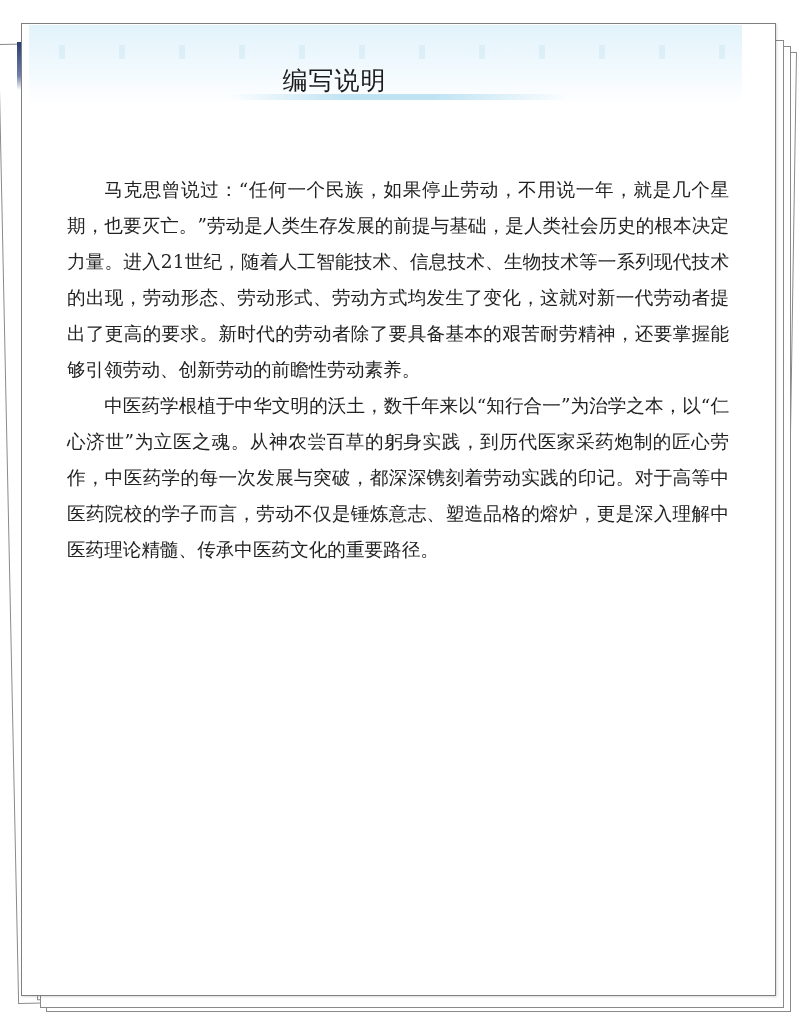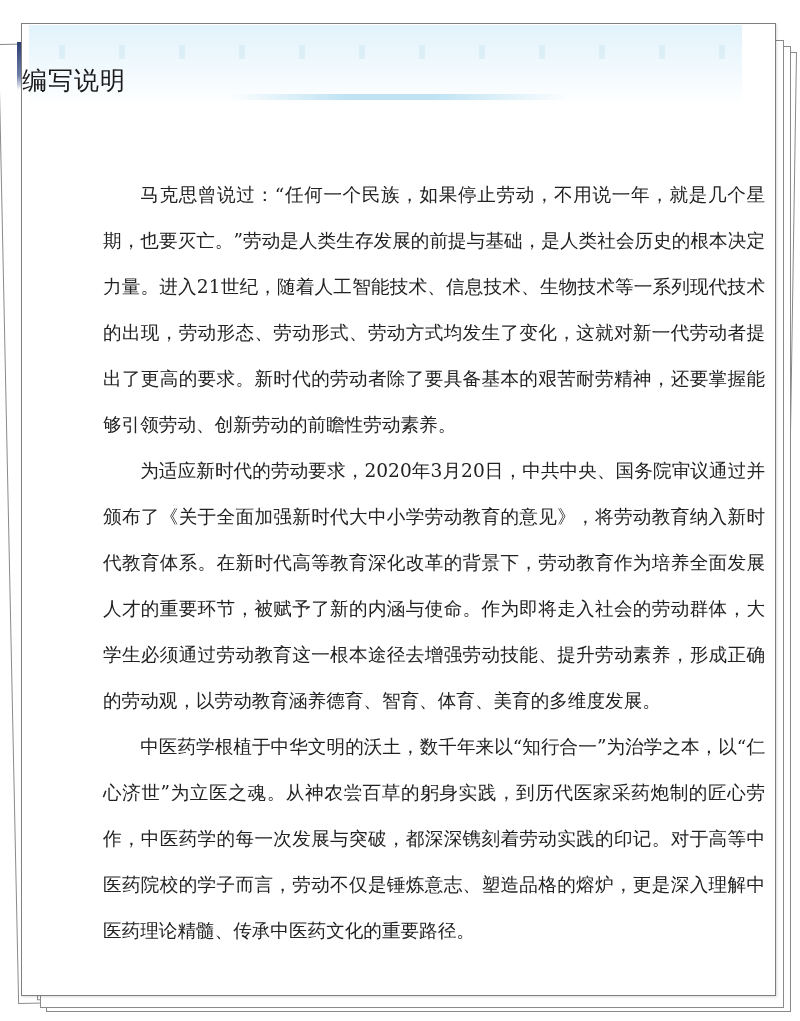--- a/index.html
+++ b/index.html
@@ -34,29 +34,28 @@
   .header-pattern {
     position: absolute; left: 0; top: 20px; width: 100%; height: 14px;
     background: repeating-linear-gradient(90deg, rgba(190,220,235,0.0) 0 30px, rgba(190,220,235,0.55) 30px 36px, rgba(190,220,235,0.0) 36px 60px);
     opacity: 0.6;
   }
   .title-underline {
     position: absolute; left: 200px; top: 69px; width: 340px; height: 6px;
     background: linear-gradient(90deg, rgba(200,232,245,0) 0%, #bfe3f3 35%, #bfe3f3 60%, rgba(200,232,245,0) 100%);
   }
   .title {
-    position: absolute; left: 0; top: 40px; width: 625px; 
+    position: absolute; left: 0; top: 40px; width: 625px; text-align: center;
     font-family: "DejaVu Sans", "Liberation Sans", sans-serif;
     font-size: 25px; color: #1a1a1a; letter-spacing: 1px;
   }
   .body {
     position: absolute; left: 45px; top: 148px; width: 662px;
-    font-size: 18.6px; line-height: 46px; color: #222222;
+    font-size: 18.6px; line-height: 36px; color: #222222;
     text-align: justify;
-    margin-left: 36px;
   }
   .para { margin: 0; text-indent: 2em; }
 </style>
 </head>
 <body>
 
 <div class="sheet sheet-back-1"></div>
 <div class="sheet sheet-back-4"></div>
 <div class="sheet sheet-back-3"></div>
 <div class="sheet sheet-back-2"></div>
@@ -65,16 +64,15 @@
 
 <div class="page">
   <div class="header-band">
     <div class="header-pattern"></div>
     <div class="title-underline"></div>
   </div>
   <div class="title">编写说明</div>
 
   <div class="body">
     <p class="para">马克思曾说过：“任何一个民族，如果停止劳动，不用说一年，就是几个星期，也要灭亡。”劳动是人类生存发展的前提与基础，是人类社会历史的根本决定力量。进入21世纪，随着人工智能技术、信息技术、生物技术等一系列现代技术的出现，劳动形态、劳动形式、劳动方式均发生了变化，这就对新一代劳动者提出了更高的要求。新时代的劳动者除了要具备基本的艰苦耐劳精神，还要掌握能够引领劳动、创新劳动的前瞻性劳动素养。</p>
-    <p class="para">为适应新时代的劳动要求，2020年3月20日，中共中央、国务院审议通过并颁布了《关于全面加强新时代大中小学劳动教育的意见》，将劳动教育纳入新时代教育体系。在新时代高等教育深化改革的背景下，劳动教育作为培养全面发展人才的重要环节，被赋予了新的内涵与使命。作为即将走入社会的劳动群体，大学生必须通过劳动教育这一根本途径去增强劳动技能、提升劳动素养，形成正确的劳动观，以劳动教育涵养德育、智育、体育、美育的多维度发展。</p>
     <p class="para">中医药学根植于中华文明的沃土，数千年来以“知行合一”为治学之本，以“仁心济世”为立医之魂。从神农尝百草的躬身实践，到历代医家采药炮制的匠心劳作，中医药学的每一次发展与突破，都深深镌刻着劳动实践的印记。对于高等中医药院校的学子而言，劳动不仅是锤炼意志、塑造品格的熔炉，更是深入理解中医药理论精髓、传承中医药文化的重要路径。</p>
   </div>
 </div>
 
 </body></html>

